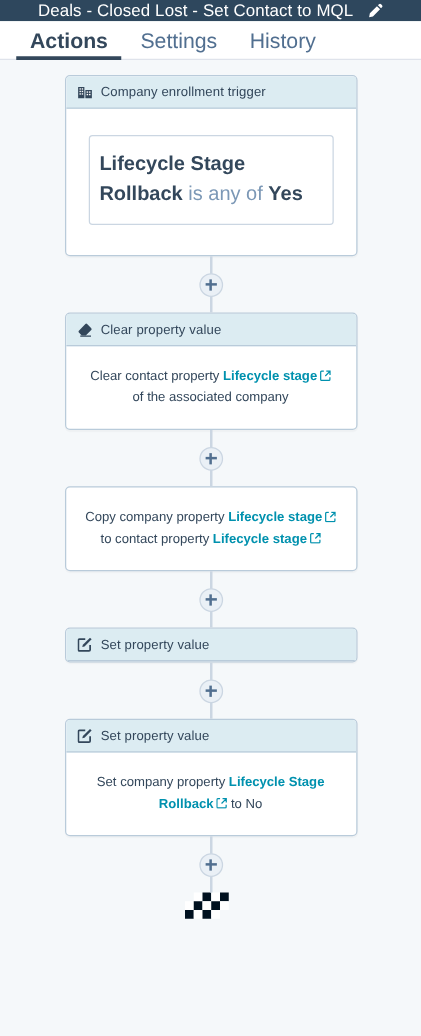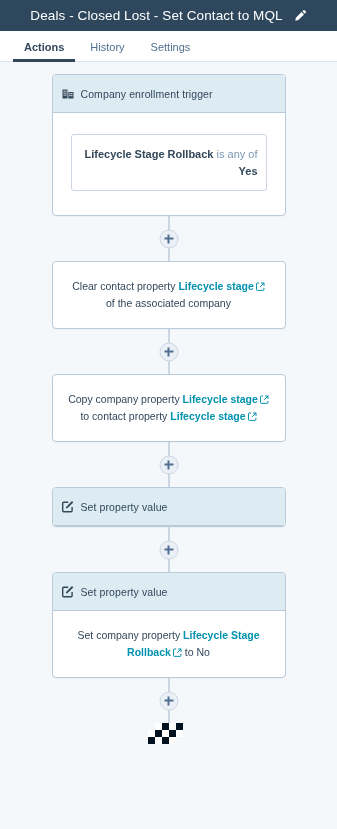--- a/index.html
+++ b/index.html
@@ -10,21 +10,21 @@
     width: 337px;
     height: 829px;
     background: #f5f8fa;
     font-family: "Liberation Sans", sans-serif;
     color: #33475b;
     overflow: hidden;
   }
 
   
   .topbar {
-    height: 31px;
+    height: 17px;
     background: #2e475d;
     display: flex;
     align-items: center;
     justify-content: center;
     gap: 10px;
     padding: 0 8px;
     box-sizing: border-box;
   }
   .topbar-title {
     color: #ffffff;
@@ -58,21 +58,21 @@
     content: "";
     position: absolute;
     left: 0; right: 0; bottom: 0;
     height: 1px;
     background: #dfe3eb;
   }
   .tab {
     display: flex;
     align-items: center;
     padding: 0 13px;
-    font-size: 11px;
+    font-size: 17px;
     color: #516f90;
     cursor: pointer;
     position: relative;
     white-space: nowrap;
     text-align: right;
   }
   .tab.active {
     color: #33475b;
     font-weight: 600;
   }
@@ -103,21 +103,21 @@
   .card {
     border: 1px solid #b9cbda;
     border-radius: 4px;
     background: #ffffff;
     overflow: hidden;
     box-shadow: 0 1px 1px rgba(0,0,0,.03);
   }
   .card-head {
     background: #dcecf2;
     border-bottom: 1px solid #b9cbda;
-    height: 38px;
+    height: 26px;
     display: flex;
     align-items: center;
     gap: 7px;
     padding: 0 9px;
     box-sizing: border-box;
   }
   .card-head-icon {
     width: 12px;
     height: 12px;
     flex: none;
@@ -142,22 +142,22 @@
 
   
   .trigger-body {
     padding: 21px 18px 24px;
   }
   .filter-box {
     border: 1px solid #cbd6e2;
     border-radius: 3px;
     background: #fff;
     padding: 11px 8px;
-    text-align: right;
-    font-size: 11px;
+    text-align: left;
+    font-size: 16px;
     line-height: 1.5;
     color: #7c98b6;
   }
   .filter-box b {
     color: #33475b;
     font-weight: 700;
   }
 
   
   .plink {
@@ -240,24 +240,24 @@
       <path d="M11.6 1.6a1.4 1.4 0 0 1 2 0l.8.8a1.4 1.4 0 0 1 0 2l-.9.9-2.8-2.8.9-.9zM9.8 3.4l2.8 2.8-6.5 6.5-3.5.7.7-3.5 6.5-6.5z" fill="#ffffff"></path>
     </svg>
   </span>
 </div>
 
 <div class="tabs">
   <div class="tab active">
     <span>Actions</span>
   </div>
   <div class="tab">
-    <span>History</span>
+    <span>Settings</span>
   </div>
   <div class="tab">
-    <span>Settings</span>
+    <span>History</span>
   </div>
 </div>
 
 <div class="canvas">
   <div class="flow">
 
     <div class="card">
       <div class="card-head">
         <span class="card-head-icon">
           <svg viewBox="0 0 12 12" width="12" height="12" aria-hidden="true">
@@ -285,20 +285,29 @@
         </div>
       </div>
     </div>
 
     <div class="connector">
       <div class="line"></div>
       <div class="plus"></div>
     </div>
 
     <div class="card">
+      <div class="card-head">
+        <span class="card-head-icon">
+          <svg viewBox="0 0 12 12" width="12" height="12" aria-hidden="true">
+            <path d="M7.7 1.2 11 4.5a1 1 0 0 1 0 1.4L6.6 10.3H3.4L1.1 8a1 1 0 0 1 0-1.4l5.2-5.4a1 1 0 0 1 1.4 0z" fill="#33475b"></path>
+            <path d="M2.2 10.3h8.6v1.1H2.2z" fill="#33475b"></path>
+          </svg>
+        </span>
+        <span class="card-head-title">Clear property value</span>
+      </div>
       <div class="card-body">
         <span>Clear contact property </span><a class="plink">Lifecycle stage</a><span class="ext">
           <svg viewBox="0 0 10 10" width="9" height="9" aria-hidden="true">
             <path d="M3.4 1.1h-2a.8.8 0 0 0-.8.8v6.6a.8.8 0 0 0 .8.8h6.6a.8.8 0 0 0 .8-.8v-2" fill="none" stroke="#0091ae" stroke-width="1.1"></path>
             <path d="M5.6 1.1h3.3v3.3M9 1 4.7 5.3" fill="none" stroke="#0091ae" stroke-width="1.1"></path>
           </svg>
         </span><span> of the associated company</span>
       </div>
     </div>
 

